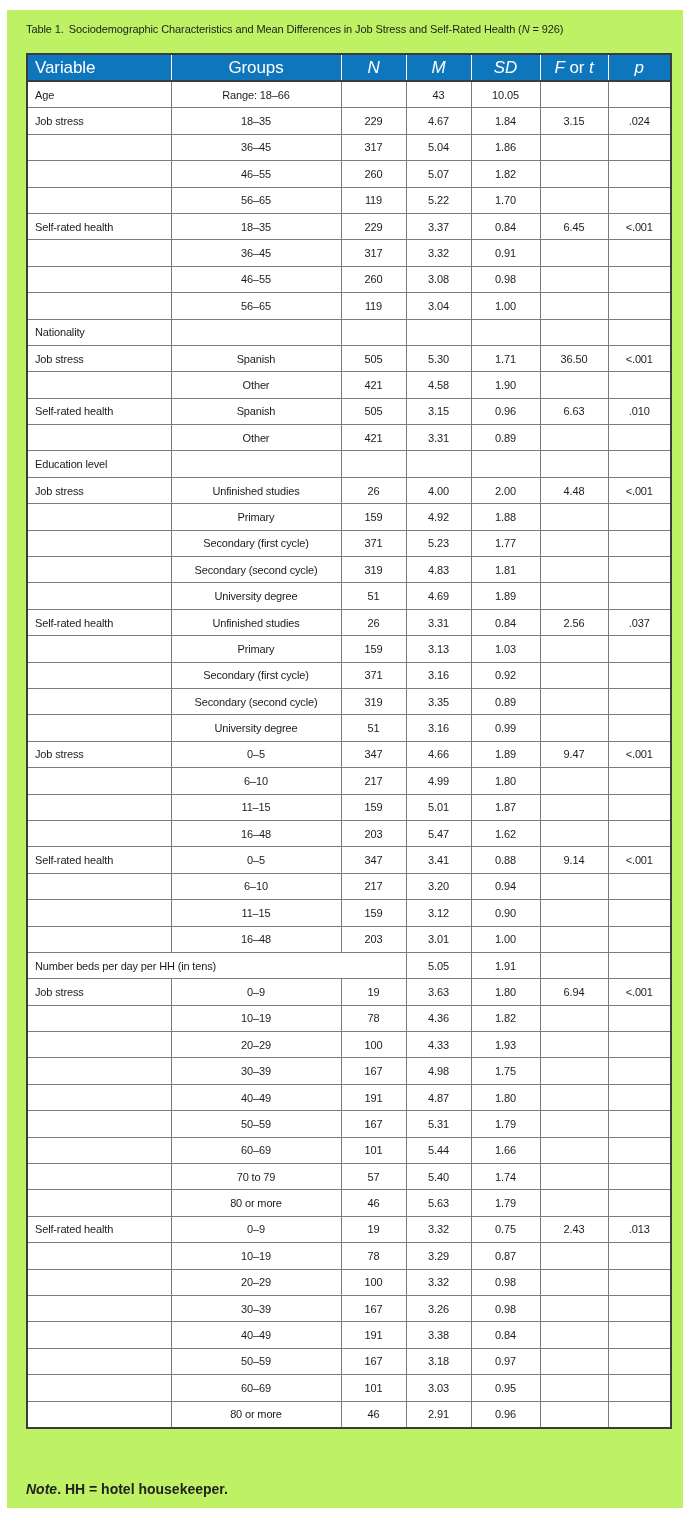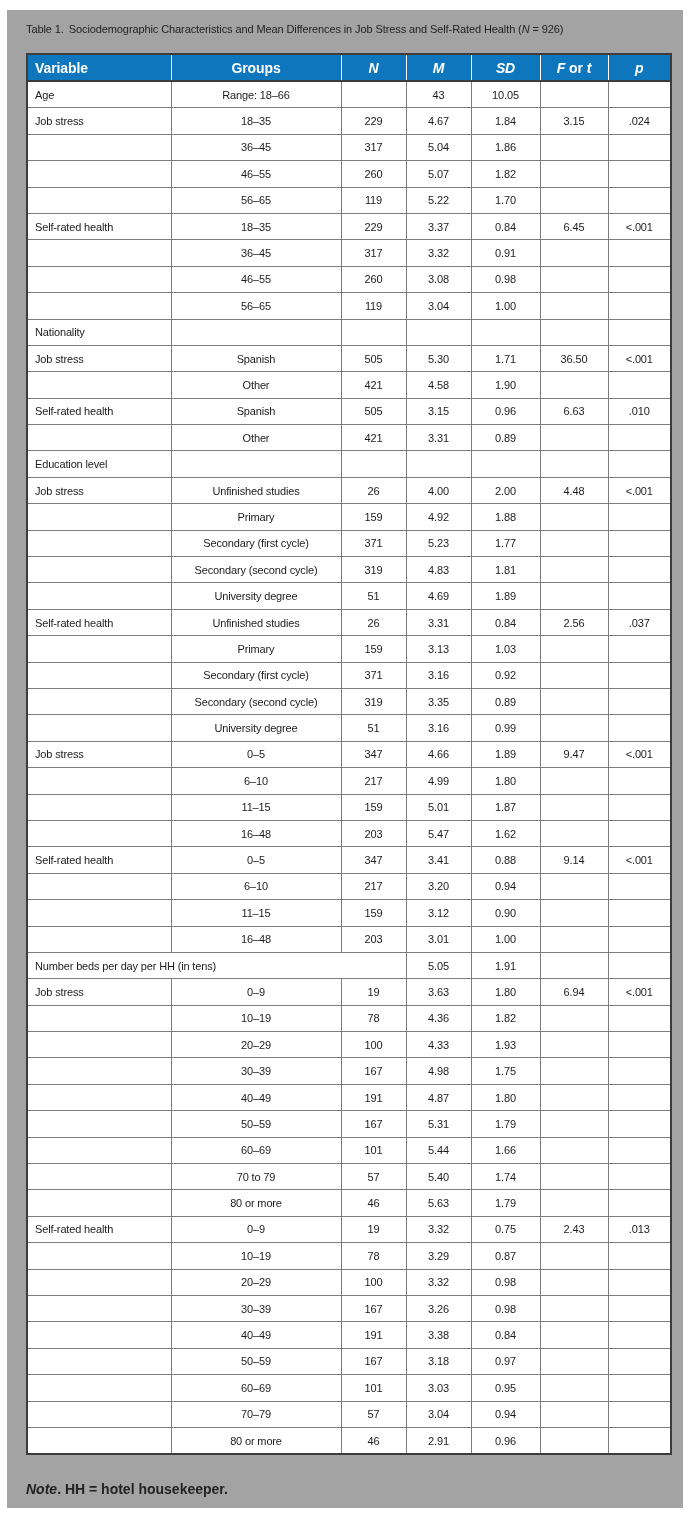--- a/index.html
+++ b/index.html
@@ -3,35 +3,35 @@
 <meta charset="utf-8">
 <style>
   html,body { margin:0; padding:0; }
   body {
     width:692px; height:1520px; background:#ffffff; position:relative;
     font-family:"Liberation Sans", sans-serif; color:#1c1c1c;
     -webkit-font-smoothing:antialiased;
   }
   .panel {
     position:absolute; left:7px; top:10px; width:676px; height:1498px;
-    background:#a3a3a3;
+    background:#bef264;
   }
   .title {
     position:absolute; left:19px; top:13px; width:640px;
     font-size:11px; color:#222; letter-spacing:-0.1px; white-space:nowrap;
   }
   .title .tbl-label { margin-right:5px; }
   .title i { font-style:italic; }
   table.data-table {
     position:absolute; left:19px; top:43px;
     border-collapse:collapse; table-layout:fixed; width:644px;
     background:#ffffff; border:2px solid #3c3c3c;
   }
   th {
-    background:#0d76bc; color:#ffffff; font-weight:bold; font-size:14px;
+    background:#0d76bc; color:#ffffff; font-weight:normal; font-size:17px;
     height:25px; padding:0; border-right:1px solid #ffffff;
     border-bottom:2px solid #3c3c3c; text-align:center; letter-spacing:-0.1px;
   }
   th:last-child { border-right:none; }
   th.th-var { text-align:left; padding-left:7px; }
   th i { font-style:italic; }
   td {
     border:1px solid #7c7c7c; font-size:11px; height:25.4px; padding:0 2px;
     color:#1c1c1c; letter-spacing:-0.15px; overflow:hidden; white-space:nowrap;
   }
@@ -518,29 +518,20 @@
           <td class="var-cell"></td>
           <td class="num-cell">60–69</td>
           <td class="num-cell">101</td>
           <td class="num-cell">3.03</td>
           <td class="num-cell">0.95</td>
           <td class="num-cell"></td>
           <td class="num-cell"></td>
         </tr>
         <tr>
           <td class="var-cell"></td>
-          <td class="num-cell">70–79</td>
-          <td class="num-cell">57</td>
-          <td class="num-cell">3.04</td>
-          <td class="num-cell">0.94</td>
-          <td class="num-cell"></td>
-          <td class="num-cell"></td>
-        </tr>
-        <tr>
-          <td class="var-cell"></td>
           <td class="num-cell">80 or more</td>
           <td class="num-cell">46</td>
           <td class="num-cell">2.91</td>
           <td class="num-cell">0.96</td>
           <td class="num-cell"></td>
           <td class="num-cell"></td>
         </tr>
       </tbody>
   </table>
 

